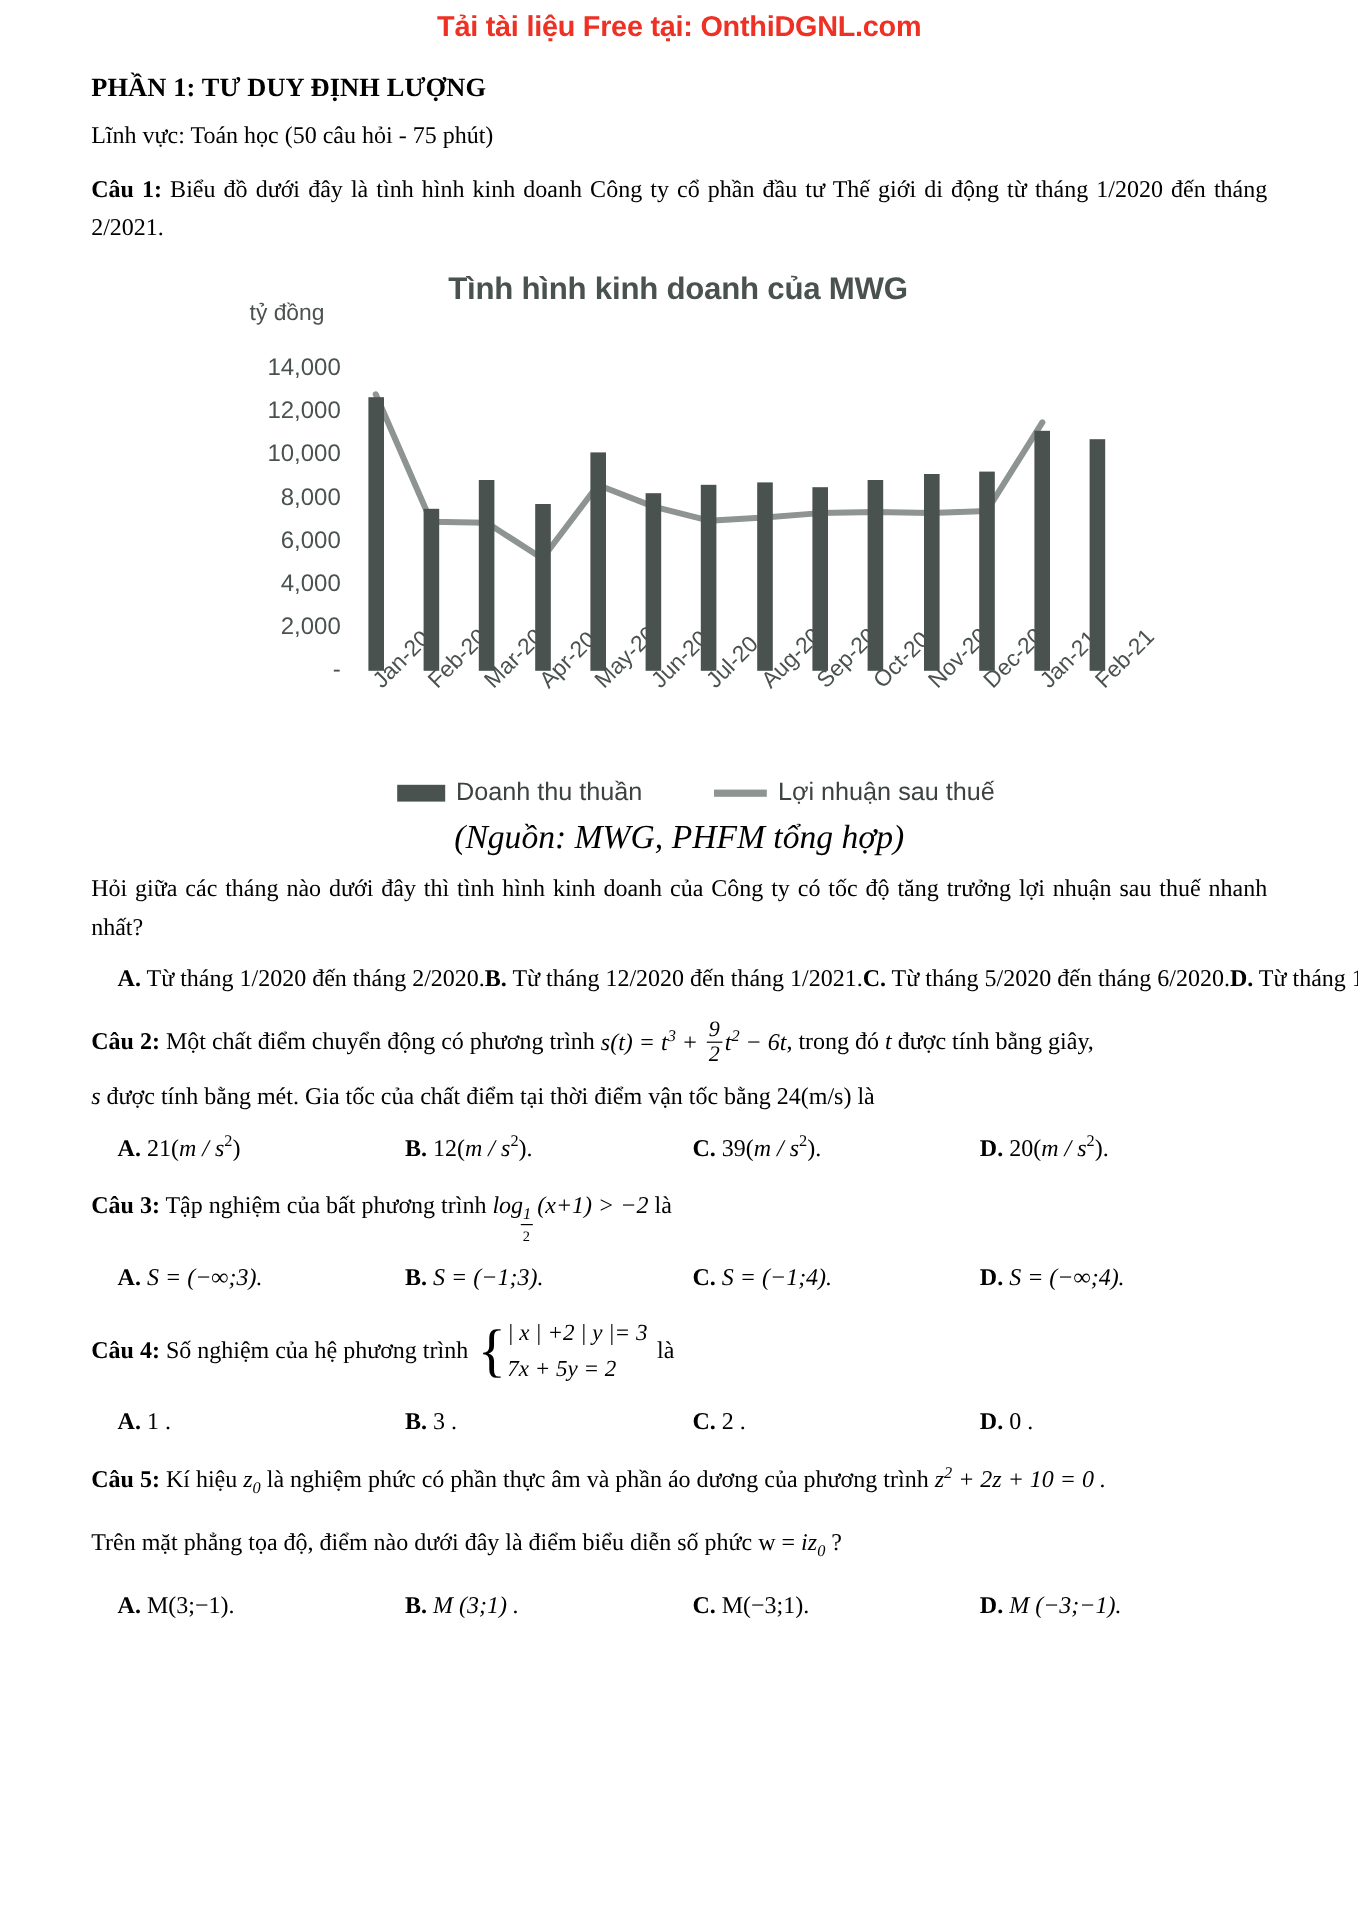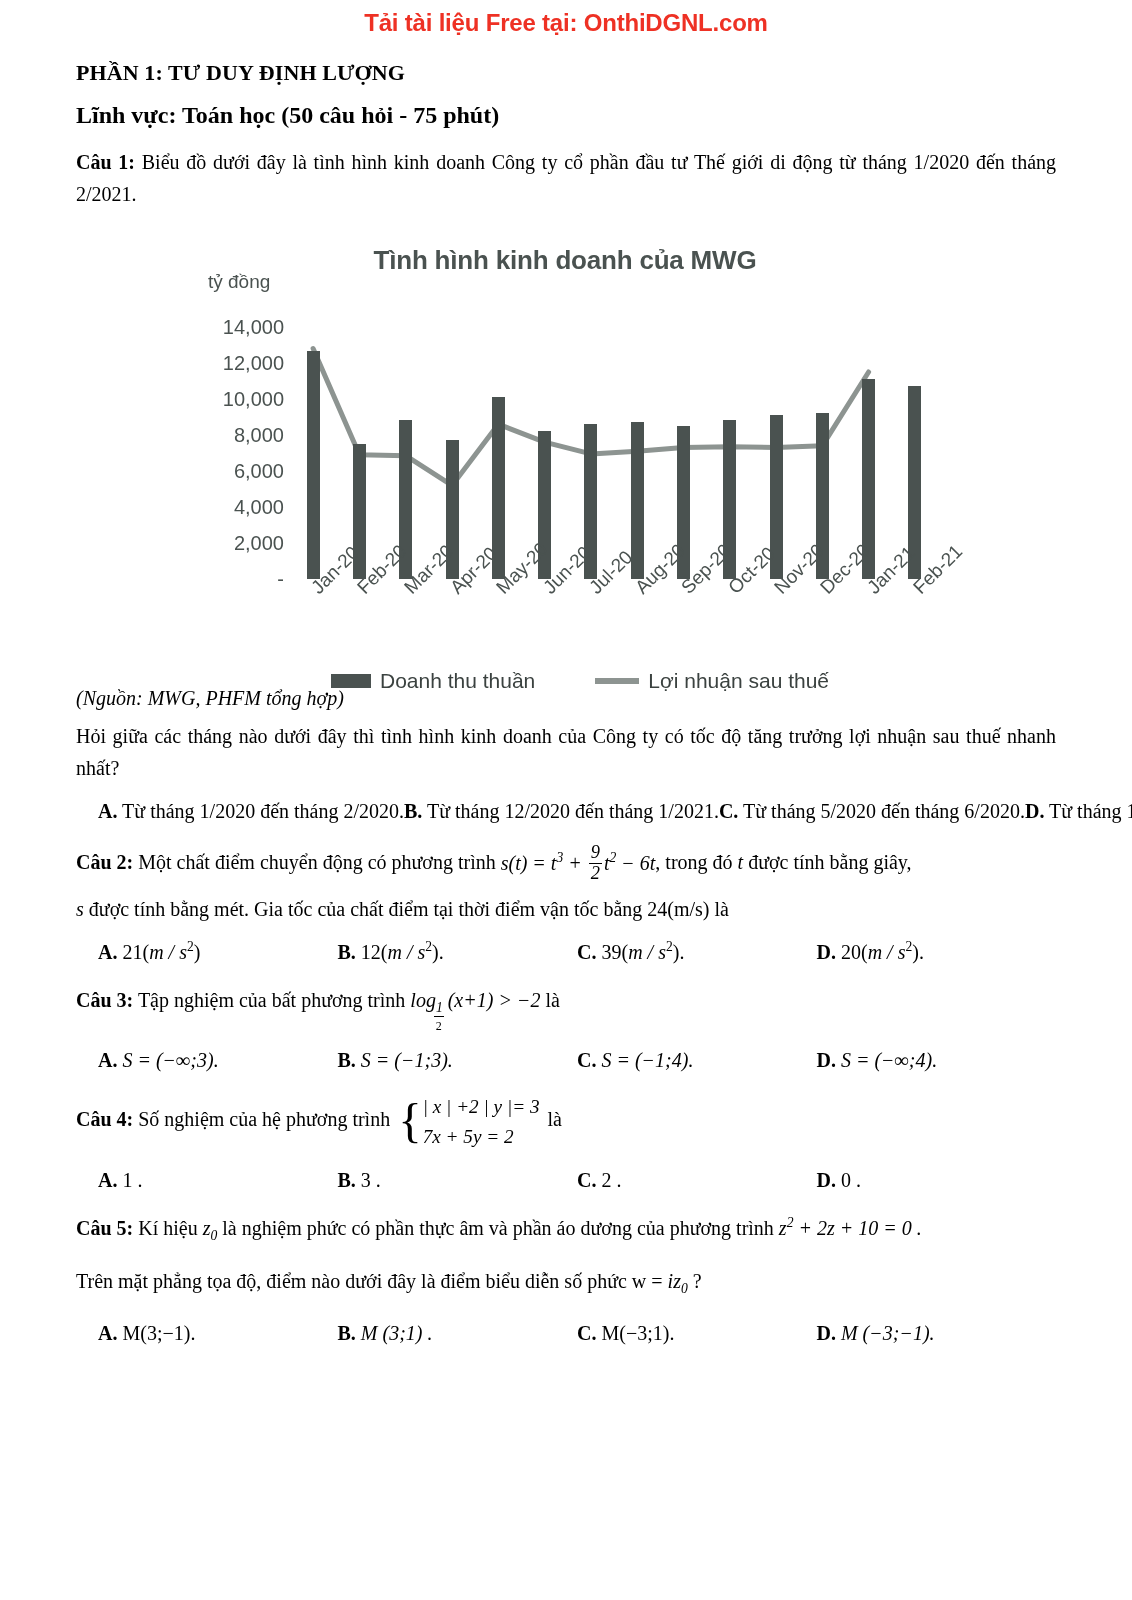--- a/index.html
+++ b/index.html
@@ -48,22 +48,22 @@
     letter-spacing: -0.15px;
     line-height: 1.25;
   }
   .section-title {
     font-weight: bold;
     font-size: 22px;
     margin-top: 18px;
     letter-spacing: 0.1px;
   }
   .subject-line {
-    font-weight: bold;
-    font-size: 24px;
+    font-weight: normal;
+    font-size: 20px;
     margin-top: 16px;
   }
 
   
   .q-block { margin-top: 17px; }
   .q-para {
     font-size: 20px;
     line-height: 1.62;
     text-align: justify;
     text-justify: inter-word;
@@ -127,21 +127,21 @@
   .chart-wrap {
     margin-top: 12px;
     width: 1132px;
     margin-left: -76px;
     position: relative;
     height: 470px;
   }
   .chart-inner {
     position: absolute;
     left: 150px;
-    top: 16px;
+    top: 0;
     width: 830px;
     height: 470px;
   }
   .chart-title {
     position: absolute;
     left: 190px;
     top: 6px;
     width: 450px;
     text-align: center;
     font-family: "Liberation Sans", sans-serif;
@@ -227,23 +227,23 @@
     gap: 60px;
     font-family: "Liberation Sans", sans-serif;
     font-size: 21px;
     color: #3b4240;
   }
   .legend .item { display: flex; align-items: center; gap: 9px; }
   .legend .swatch-bar { width: 40px; height: 14px; background: #4a5250; }
   .legend .swatch-line { width: 44px; height: 6px; background: #8d9491; }
 
   .source-note {
-    text-align: left;
+    text-align: center;
     font-style: italic;
-    font-size: 20px;
+    font-size: 28px;
     margin-top: -6px;
   }
 </style>
 </head>
 <body>
 
 <div class="page">
 
   <div class="site-banner">Tải tài liệu Free tại: OnthiDGNL.com</div>
 

